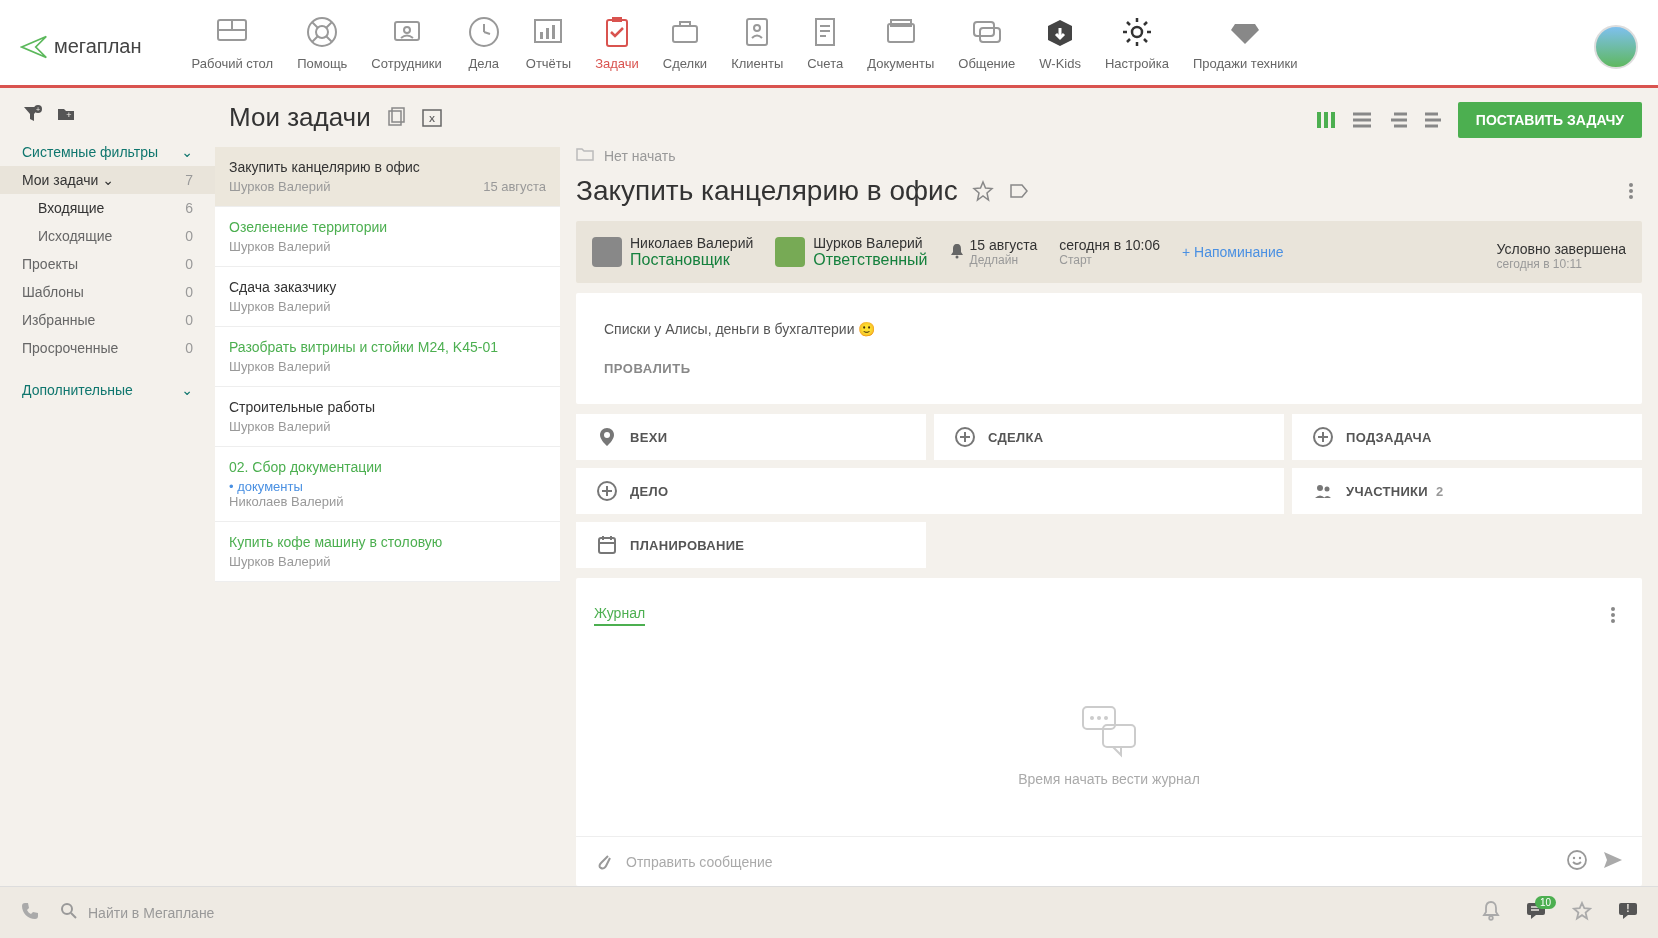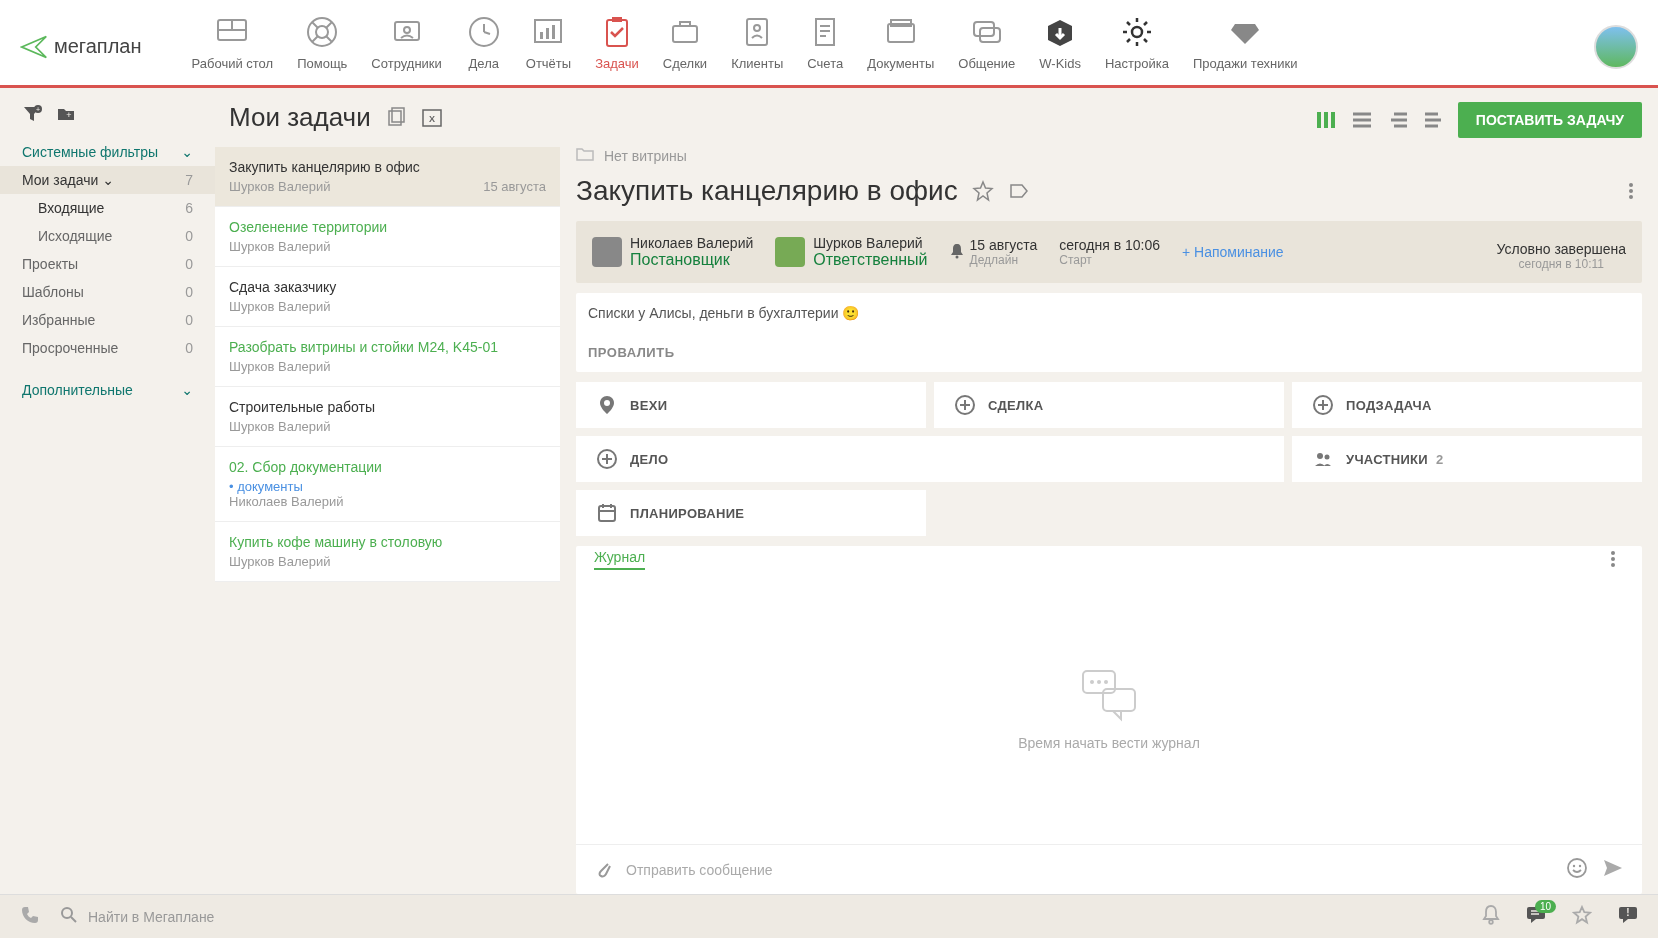--- a/index.html
+++ b/index.html
@@ -60,44 +60,44 @@
 .meta-person { display: flex; align-items: center; gap: 8px; }
 .meta-avatar { width: 30px; height: 30px; border-radius: 4px; background: #888; }
 .meta-person-text { display: flex; flex-direction: column; }
 .meta-person-name { color: #333; font-size: 14px; }
 .meta-person-role { color: #15803d; font-size: 16px; }
 .meta-date { display: flex; align-items: center; gap: 6px; }
 .meta-date-col { display: flex; flex-direction: column; }
 .meta-val { color: #333; font-size: 14px; }
 .meta-lbl { color: #999; font-size: 12px; }
 .meta-link { color: #4a90e2; font-size: 14px; }
-.meta-status { margin-left: auto; text-align: center; margin-top: 8px; }
-
-.desc-block { background: #fff; padding: 12px; margin-top: 10px; border-radius: 2px; }
+.meta-status { margin-left: auto; text-align: left; margin-top: 8px; }
+
+.desc-block { background: #fff; padding: 28px; margin-top: 10px; border-radius: 2px; }
 .desc-text { color: #555; margin-bottom: 24px; }
 .fail-btn { color: #888; font-size: 13px; font-weight: 600; letter-spacing: 0.5px; cursor: pointer; }
 
 .widget-grid { display: grid; grid-template-columns: 1fr 1fr 1fr; gap: 8px; margin-top: 10px; }
 .widget-grid .span2 { grid-column: span 2; }
 .widget { background: #fff; padding: 12px 20px; display: flex; align-items: center; gap: 12px; cursor: pointer; }
 .widget-icon { width: 22px; height: 22px; display:flex; align-items:center; justify-content:center; }
 .widget-label { color: #555; font-size: 13px; font-weight: 600; letter-spacing: 0.3px; }
 .widget-count { color: #999; margin-left: 4px; }
 
 .journal-block { background: #fff; margin-top: 10px; border-radius: 2px; flex: 1; display: flex; flex-direction: column; }
-.journal-header { display: flex; justify-content: space-between; align-items: center; padding: 2px 18px; }
+.journal-header { display: flex; justify-content: space-between; align-items: center; padding: 26px 18px; }
 .journal-tab { color: #4caf50; font-size: 14px; border-bottom: 2px solid #4caf50; padding-bottom: 3px; }
 .journal-empty { flex: 1; display: flex; flex-direction: column; align-items: center; justify-content: center; color: #aaa; }
 .journal-empty svg { width: 64px; height: 60px; margin-bottom: 10px; }
 .compose { display: flex; align-items: center; gap: 14px; padding: 12px 18px; border-top: 1px solid #eee; }
 .compose input { flex: 1; border: none; outline: none; font-size: 14px; color: #555; }
 .compose input::placeholder { color: #aaa; }
 
 
-.bottombar { height: 44px; background: #eeeae3; display: flex; align-items: center; padding: 0 20px; gap: 20px; border-top: 1px solid #ddd; }
+.bottombar { height: 52px; background: #eeeae3; display: flex; align-items: center; padding: 0 20px; gap: 20px; border-top: 1px solid #ddd; }
 .search-bar { flex: 1; display: flex; align-items: center; gap: 10px; background: #eeeae3; }
 .search-bar input { flex: 1; border: none; background: transparent; outline: none; font-size: 14px; color: #666; }
 .search-bar input::placeholder { color: #999; }
 .bottom-icons { display: flex; gap: 26px; align-items: center; }
 .badge-wrap { position: relative; }
 .badge { position: absolute; top: -6px; right: -10px; background: #4caf50; color: #fff; font-size: 10px; padding: 1px 5px; border-radius: 8px; }
 
 .icon-btn { cursor: pointer; display: inline-flex; }
 </style>
 </head>
@@ -407,21 +407,21 @@
                 <line x1="1" y1="15" x2="14" y2="15" stroke="#888" stroke-width="3"></line>
               </svg>
             </span>
         </div>
         <button class="primary-btn">ПОСТАВИТЬ ЗАДАЧУ</button>
       </div>
       <div class="breadcrumb">
         <span><svg width="18" height="16" viewBox="0 0 18 16">
               <path d="M1 3 L6 3 L8 5 L17 5 L17 14 L1 14 Z" fill="none" stroke="#bbb" stroke-width="1.5"></path>
             </svg></span>
-        <span>Нет витрины</span>
+        <span>Нет начать</span>
       </div>
       <div class="detail-title-row">
         <h2>Закупить канцелярию в офис</h2>
         <span class="title-icon">
             <svg viewBox="0 0 22 22">
               <path d="M11 2 L13.5 8 L20 8.5 L15 13 L16.5 20 L11 16 L5.5 20 L7 13 L2 8.5 L8.5 8 Z" fill="none" stroke="#888" stroke-width="1.5"></path>
             </svg>
           </span>
         <span class="title-icon">
             <svg viewBox="0 0 22 22">

